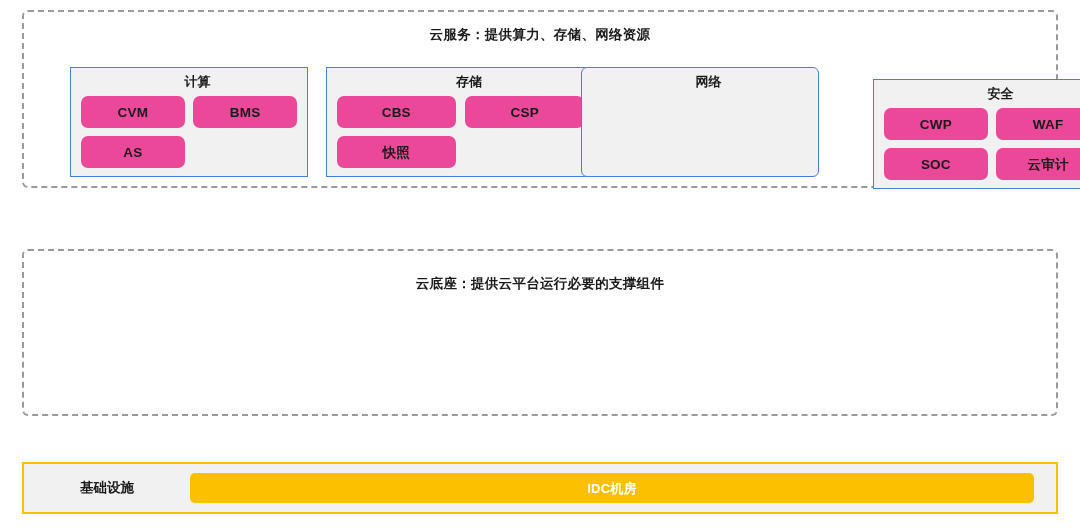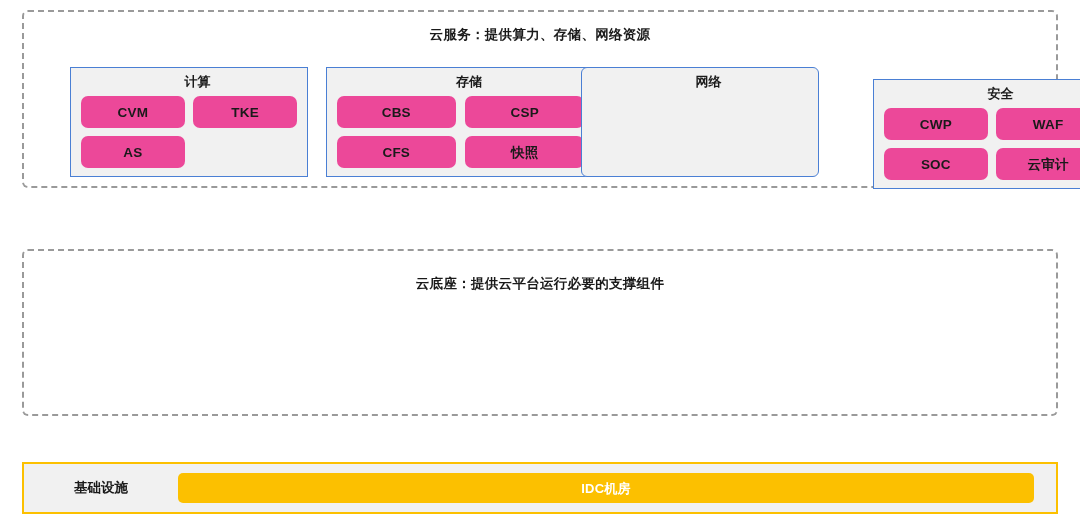--- a/index.html
+++ b/index.html
@@ -109,21 +109,21 @@
     top: 462px;
     width: 1036px;
     height: 52px;
     box-sizing: border-box;
     background: #f1f1f1;
     border: 2px solid #fcc000;
     display: flex;
     align-items: center;
   }
   #infra-label {
-    width: 154px;
+    width: 166px;
     text-align: center;
     font-size: 13.5px;
     font-weight: bold;
     color: #1a1a1a;
     flex: 0 0 auto;
   }
   #infra-chips {
     flex: 1 1 auto;
     display: flex;
     justify-content: flex-start;
@@ -142,31 +142,30 @@
 
 <div class="canvas">
 
   <div class="zone" id="zone-cloud-services">
     <div class="zone-title">云服务：提供算力、存储、网络资源</div>
 
     <div class="panel top" id="panel-compute">
       <div class="panel-title">计算</div>
       <div class="chips">
         <div class="chip light-blue">CVM</div>
-        <div class="chip light-blue">TKE</div>
+        <div class="chip light-blue">BMS</div>
         <div class="chip light-blue">AS</div>
       </div>
     </div>
 
     <div class="panel top" id="panel-storage">
       <div class="panel-title">存储</div>
       <div class="chips">
         <div class="chip light-blue">CBS</div>
         <div class="chip light-blue">CSP</div>
-        <div class="chip light-blue">CFS</div>
         <div class="chip light-blue">快照</div>
       </div>
     </div>
 
     <div class="panel top" id="panel-network">
       <div class="panel-title">网络</div>
     </div>
 
     <div class="panel top" id="panel-security">
       <div class="panel-title">安全</div>

